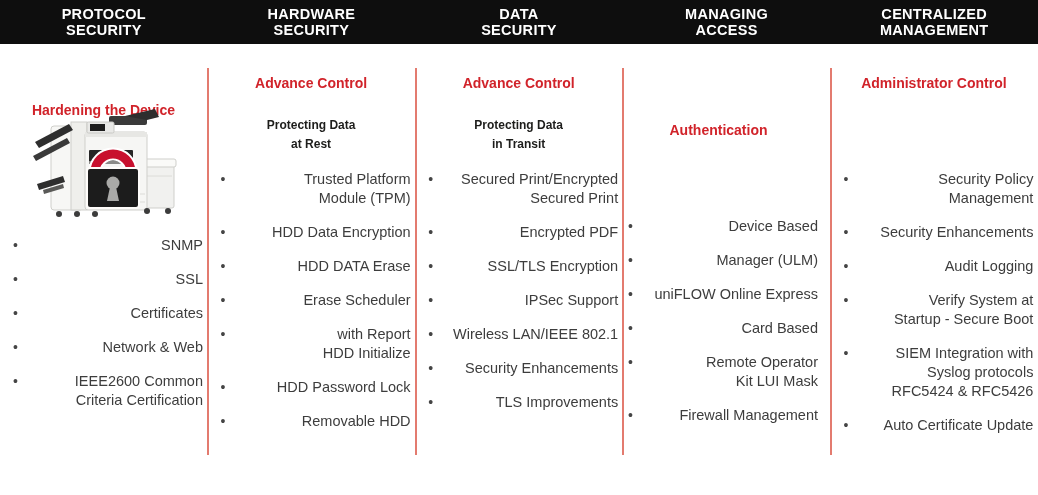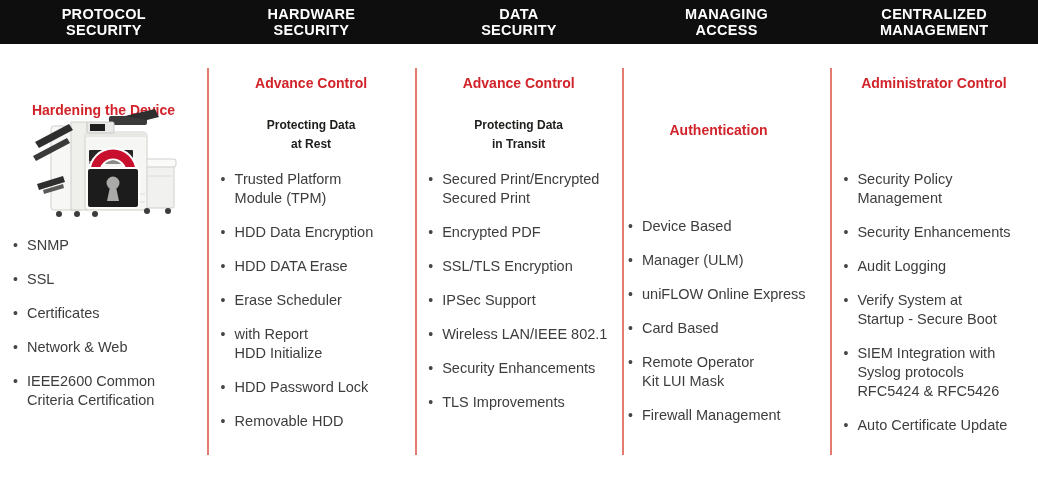--- a/index.html
+++ b/index.html
@@ -25,21 +25,21 @@
     color:#d1232a;font-weight:700;font-size:14px;line-height:18px;
   }
   .col-subtitle{
     position:absolute;top:72px;left:2px;right:2px;text-align:center;
     color:#1d1d1b;font-weight:700;font-size:12px;line-height:19px;
   }
   .printer{position:absolute;top:54px;left:50%;transform:translateX(-50%);width:150px;height:122px;}
   .col-list{position:absolute;left:13px;right:4px;}
   .item{display:flex;margin-bottom:15px;color:#3d3d3d;font-size:14.5px;line-height:19px;}
   .bullet{width:14px;flex:none;color:#454545;font-size:14px;line-height:19px;}
-  .item-text{flex:1;}
+  .item-text{flex:1;text-align:right;}
 </style>
 </head>
 <body>
 
 <div class="header-bar">
     <div class="header-cell">
       <div class="header-line">PROTOCOL</div>
       <div class="header-line">SECURITY</div>
     </div>
     <div class="header-cell">

